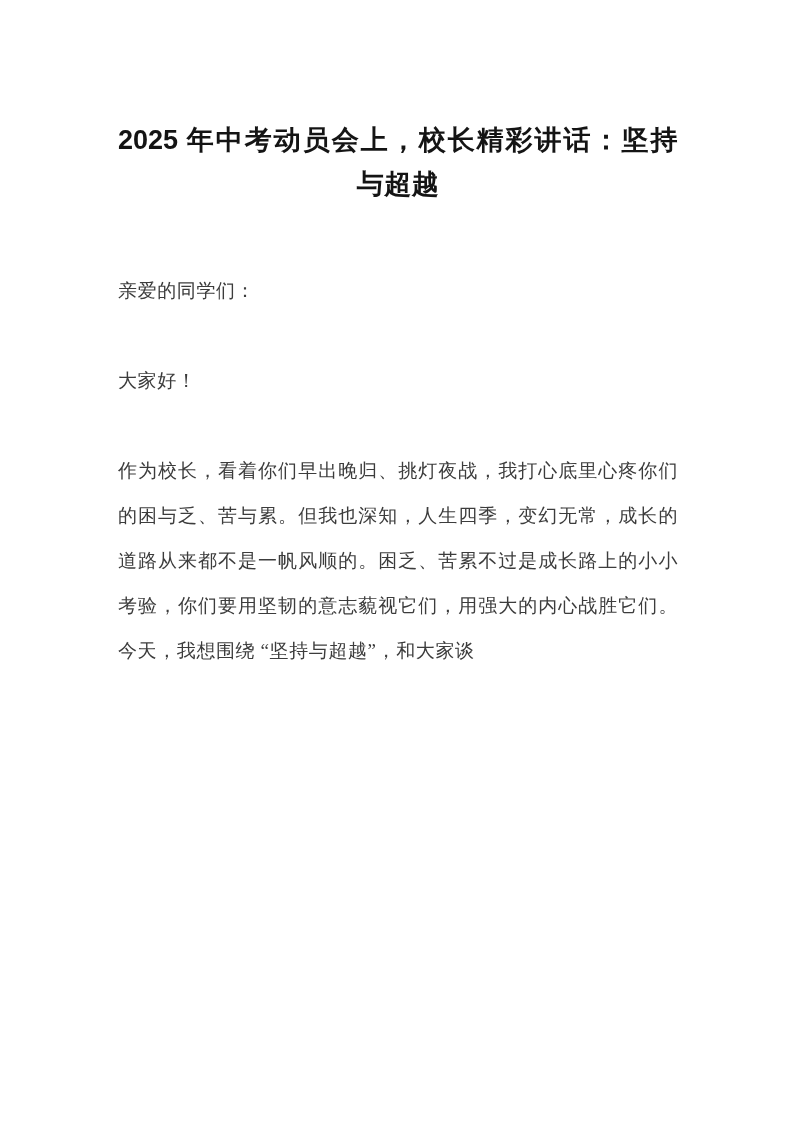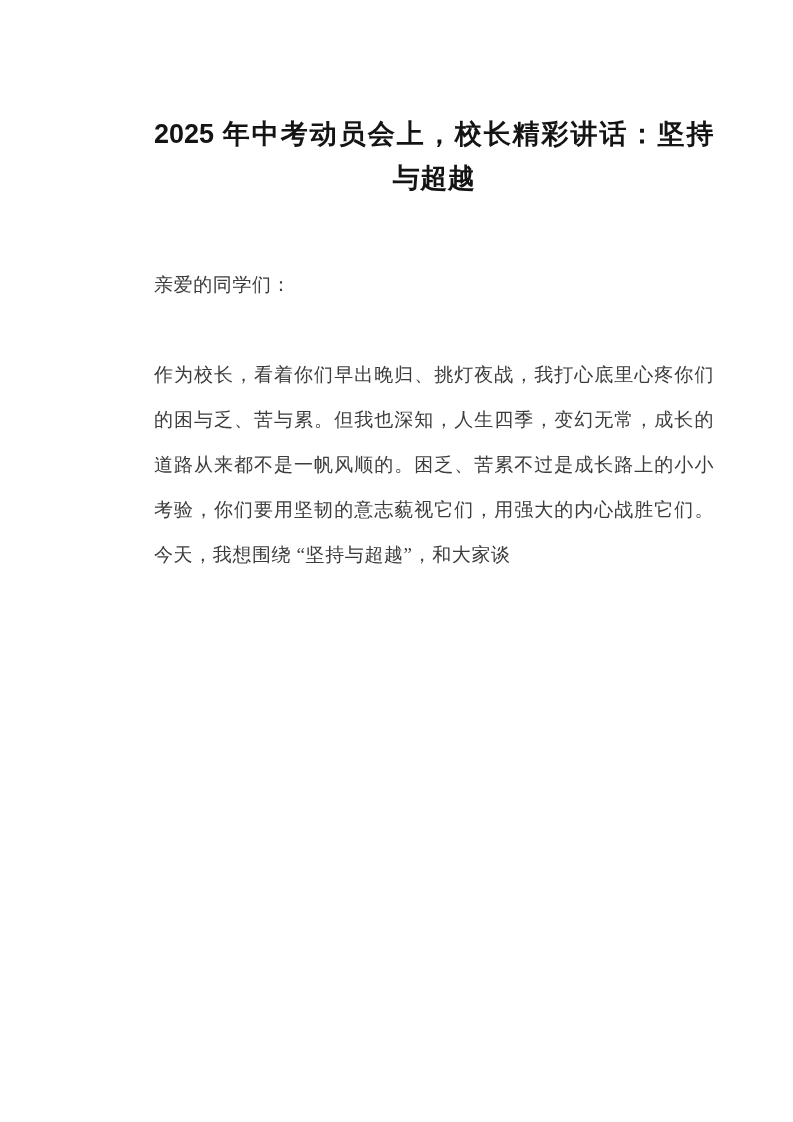--- a/index.html
+++ b/index.html
@@ -12,23 +12,22 @@
     width: 793px;
     height: 1122px;
     margin: 0 auto;
     background: #ffffff;
     overflow: hidden;
     box-sizing: border-box;
   }
   .content {
     position: absolute;
     left: 118px;
-    top: 112px;
+    top: 118px;
     width: 560px;
-    margin-left: 36px;
   }
   .doc-title {
     font-family: "Liberation Serif", "DejaVu Serif", serif;
     font-size: 27px;
     font-weight: bold;
     color: #141414;
     line-height: 44px;
     text-align: justify;
     text-align-last: center;
     letter-spacing: 0.5px;
@@ -61,17 +60,18 @@
 </head>
 <body>
 
 <div class="page">
   <div class="content">
 
     <h1 class="doc-title"><span class="year">2025</span><span> 年中考动员会上，校长精彩讲话：坚持与超越</span></h1>
 
     <div class="body-block">
       <p class="para">亲爱的同学们：</p>
+      <p class="para">大家好！</p>
       <p class="para">作为校长，看着你们早出晚归、挑灯夜战，我打心底里心疼你们的困与乏、苦与累。但我也深知，人生四季，变幻无常，成长的道路从来都不是一帆风顺的。困乏、苦累不过是成长路上的小小考验，你们要用坚韧的意志藐视它们，用强大的内心战胜它们。今天，我想围绕 “坚持与超越”，和大家谈</p>
     </div>
 
   </div>
 </div>
 
 </body></html>

